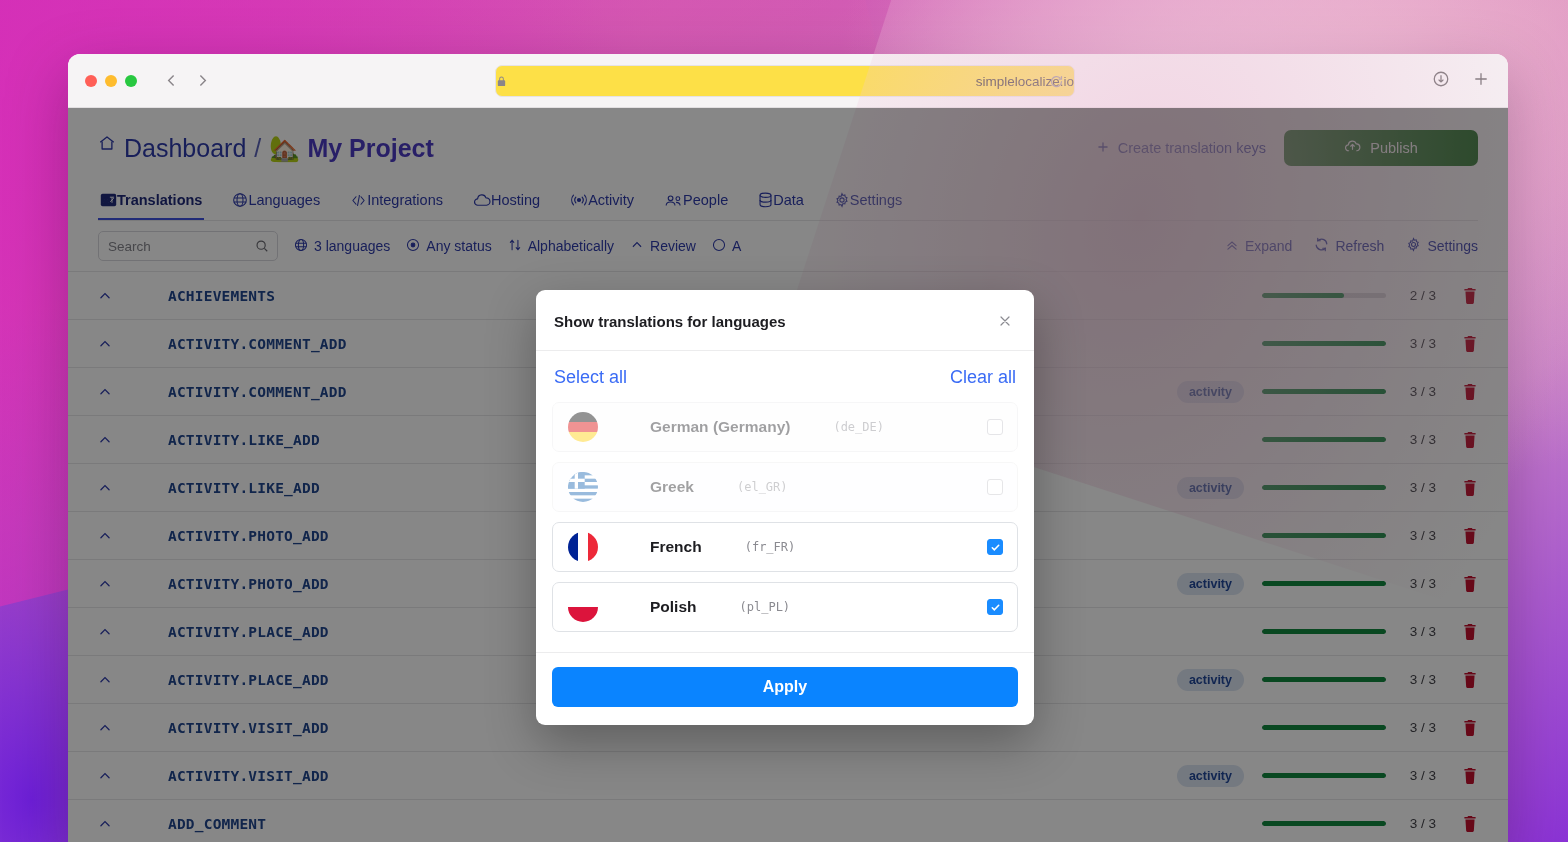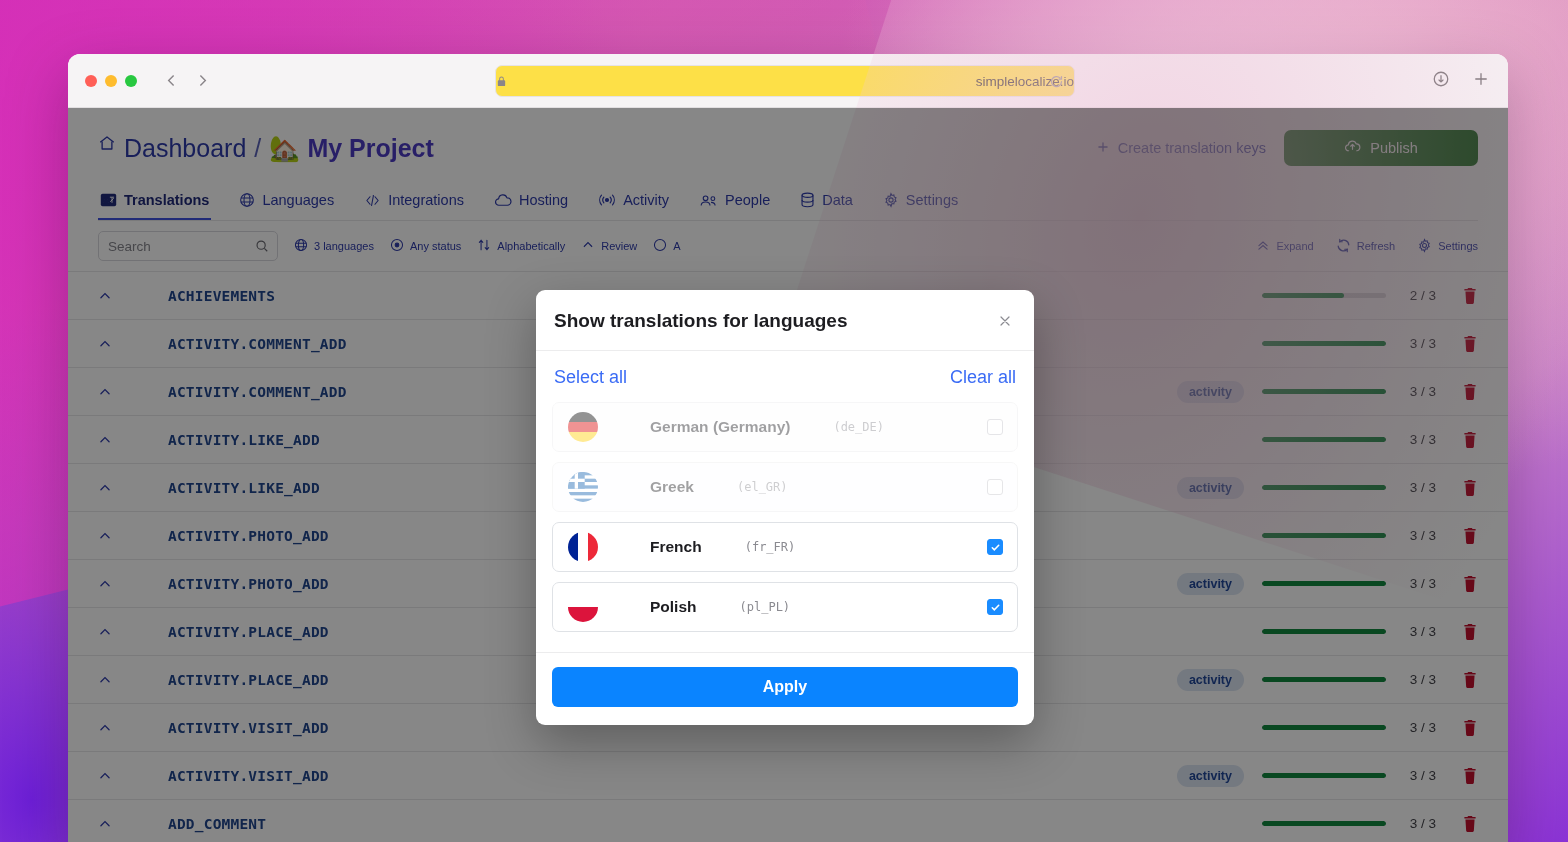--- a/index.html
+++ b/index.html
@@ -86,21 +86,21 @@
   }
   .publish{
     width:194px; height:36px; border-radius:7px;
     background:#2e7d32; color:#fff; font-size:14.5px;
     display:flex; align-items:center; justify-content:center; gap:9px;
     border:none; cursor:pointer;
   }
 
   .tabs{ display:flex; gap:26px; margin-top:20px; border-bottom:1px solid #e6e6e8; }
   .tab{
-    display:flex; align-items:center; gap:7px;
+    display:flex; align-items:center; 
     padding:6px 2px 10px 2px; font-size:14.5px; color:#2f3caa;
     cursor:pointer; border-bottom:2px solid transparent;
   }
   .tab.active{ border-bottom-color:#3f51e0; color:#202a7a; font-weight:600; }
   .tab svg{ display:block; }
 
   .toolbar{
     display:flex; align-items:center; justify-content:space-between;
     padding:10px 30px 10px 30px;
   }
@@ -111,21 +111,21 @@
     display:flex; align-items:center; padding:0 9px;
   }
   .search input{
     border:none; outline:none; width:100%; font-size:13.5px;
     color:#3a3a40; background:transparent; font-family:inherit;
   }
   .search input::placeholder{ color:#86868d; }
   .search .mag{ position:absolute; right:8px; color:#6b6b72; display:flex; }
   .chip{
     display:flex; align-items:center; gap:6px;
-    font-size:11px; color:#2f3caa; cursor:pointer; white-space:nowrap;
+    font-size:14px; color:#2f3caa; cursor:pointer; white-space:nowrap;
   }
   .tl-right{ display:flex; align-items:center; gap:22px; }
 
   
   .table{ border-top:1px solid #e6e6e8; }
   .row{
     display:flex; align-items:center;
     height:48px; border-bottom:1px solid #e6e6e8;
     padding:0 30px 0 30px;
   }
@@ -153,21 +153,21 @@
     position:absolute; z-index:50;
     left:468px; top:182px; width:498px;
     background:#fff; border-radius:9px;
     box-shadow:0 18px 50px rgba(0,0,0,.3);
     overflow:hidden;
   }
   .modal-head{
     display:flex; align-items:center; justify-content:space-between;
     padding:20px 18px 18px 18px; border-bottom:1px solid #ececed;
   }
-  .modal-title{ font-size:19px; font-weight:700; color:#1d1d21; }
+  .modal-title{ font-size:15px; font-weight:700; color:#1d1d21; }
   .modal-x{ color:#8b8b91; cursor:pointer; display:flex; padding:3px; }
   .modal-body{ padding:14px 16px 10px 16px; }
   .selrow{
     display:flex; align-items:center; justify-content:space-between;
     padding:2px 2px 14px 2px; font-size:18px;
   }
   .selrow span{ color:#3b6cf5; cursor:pointer; }
   .lang{
     display:flex; align-items:center;
     height:50px; border:1px solid #ececed; border-radius:7px;

